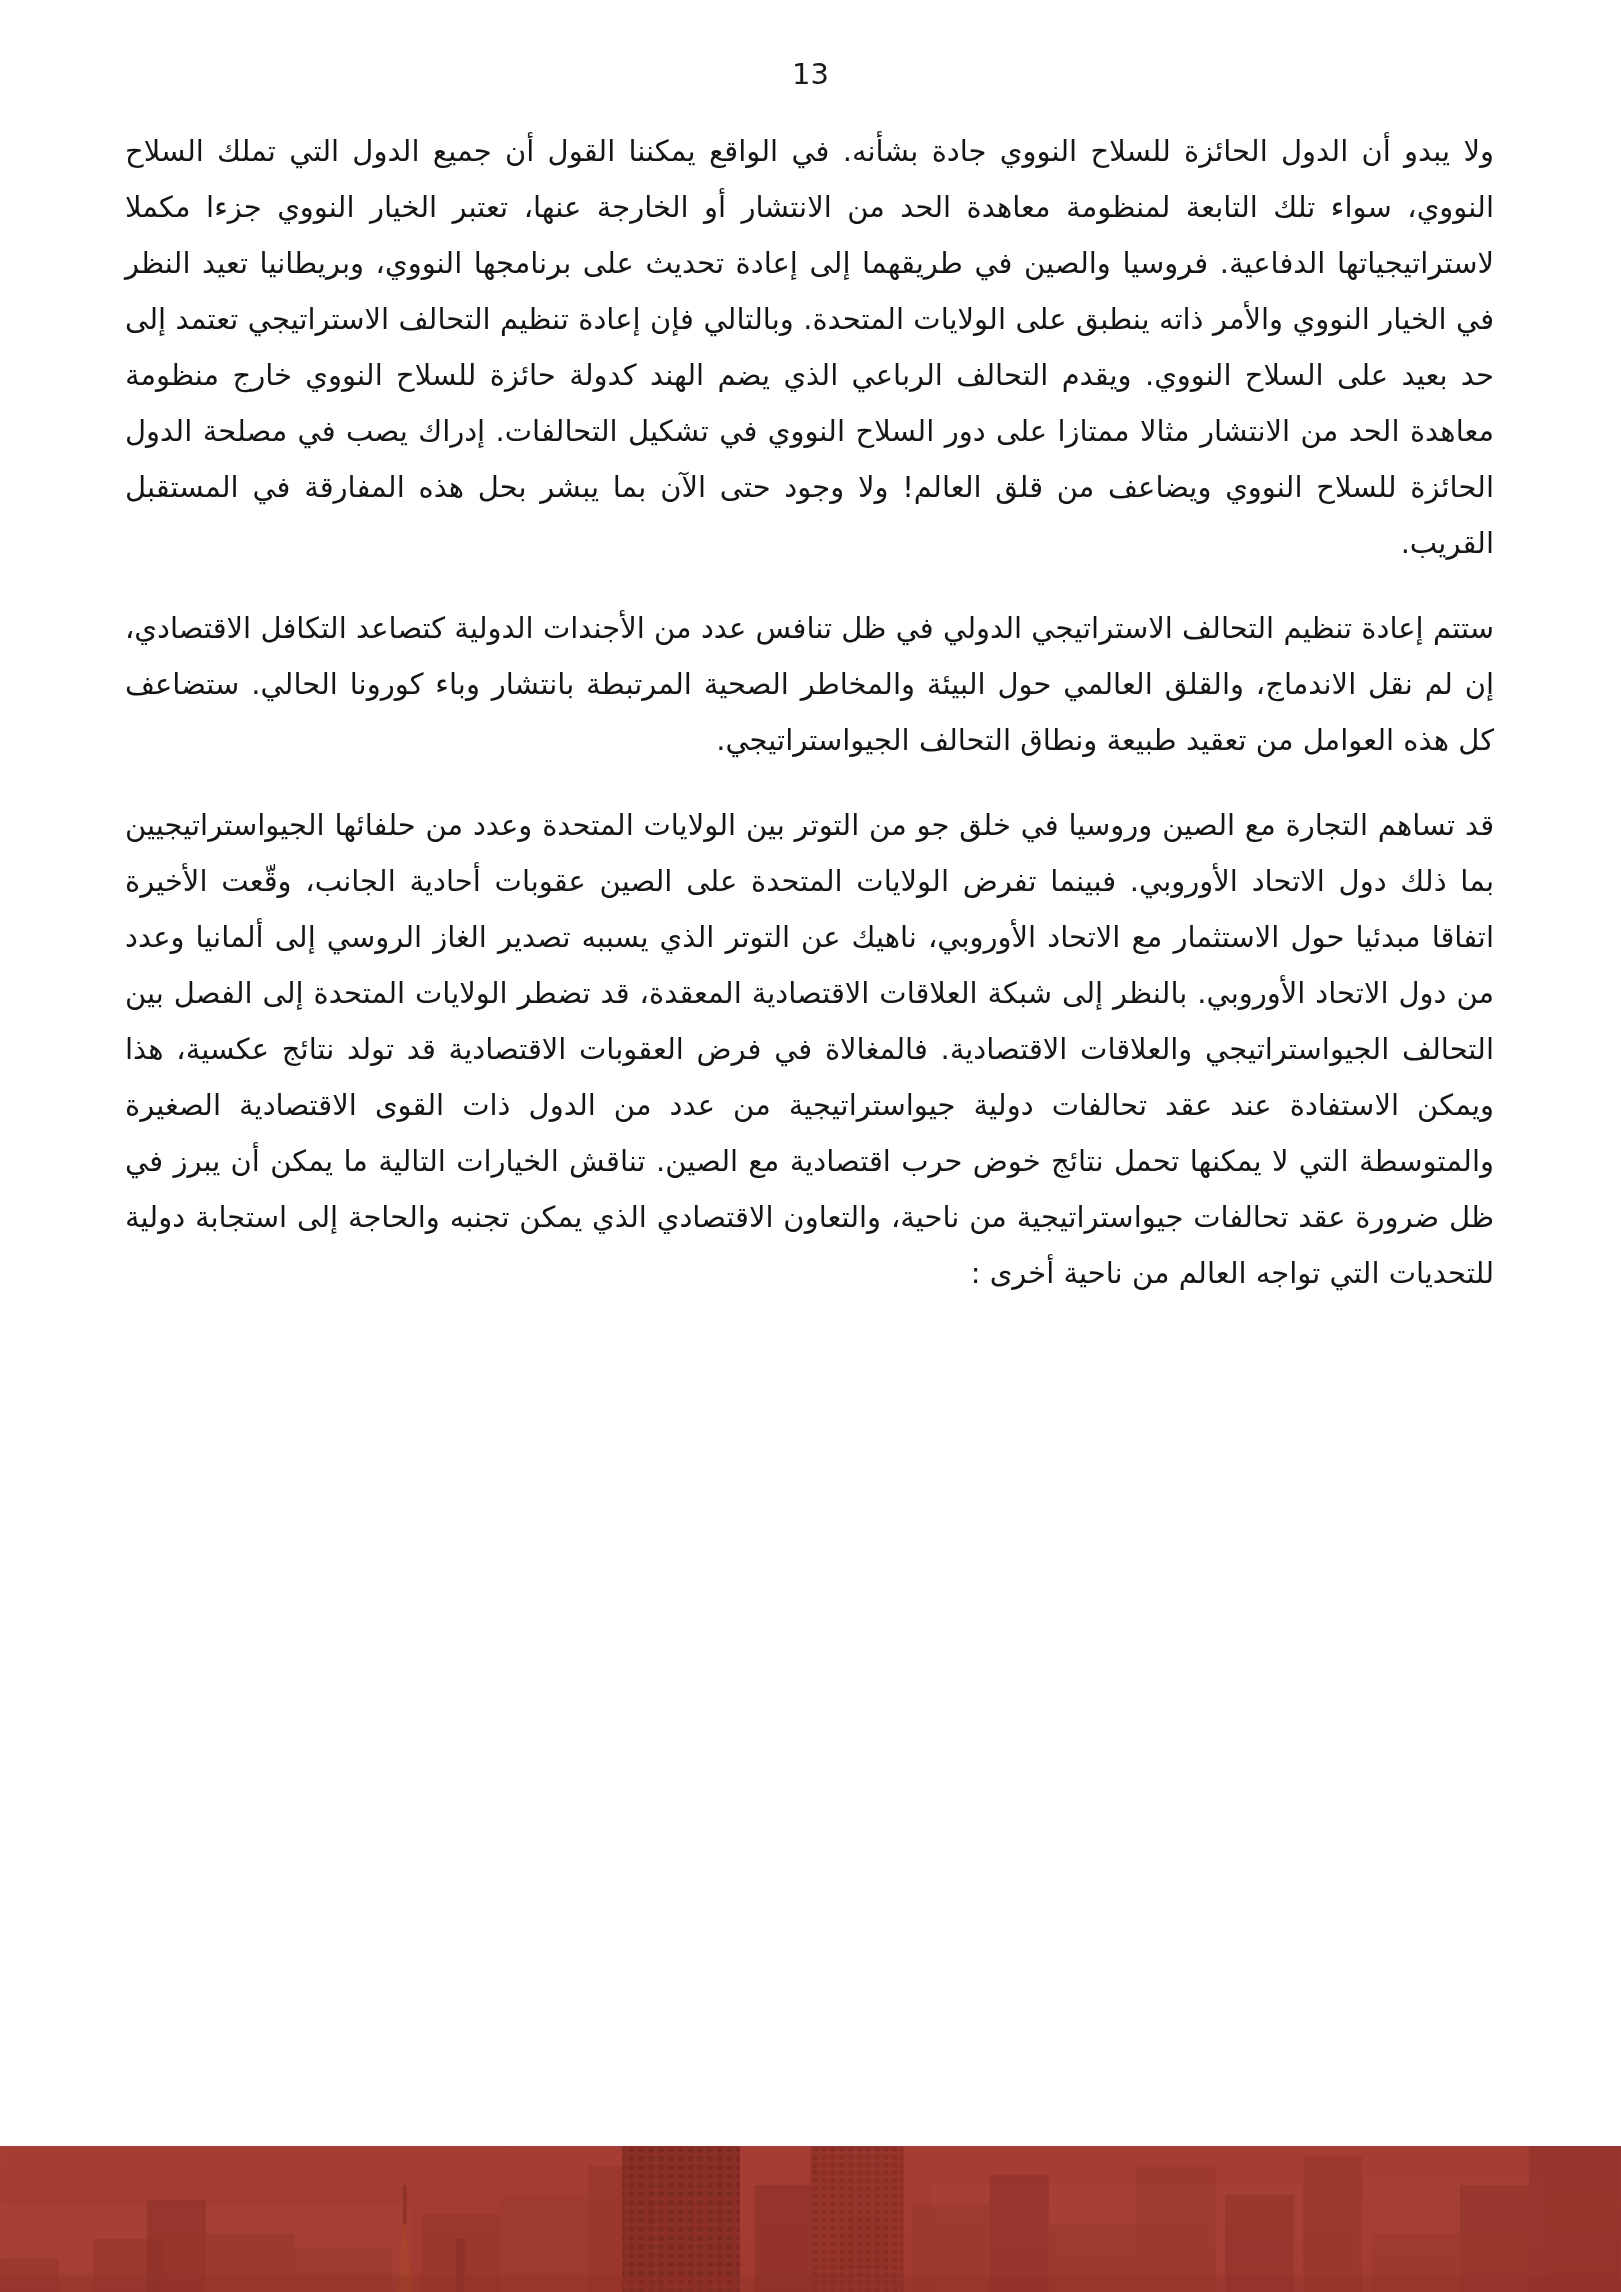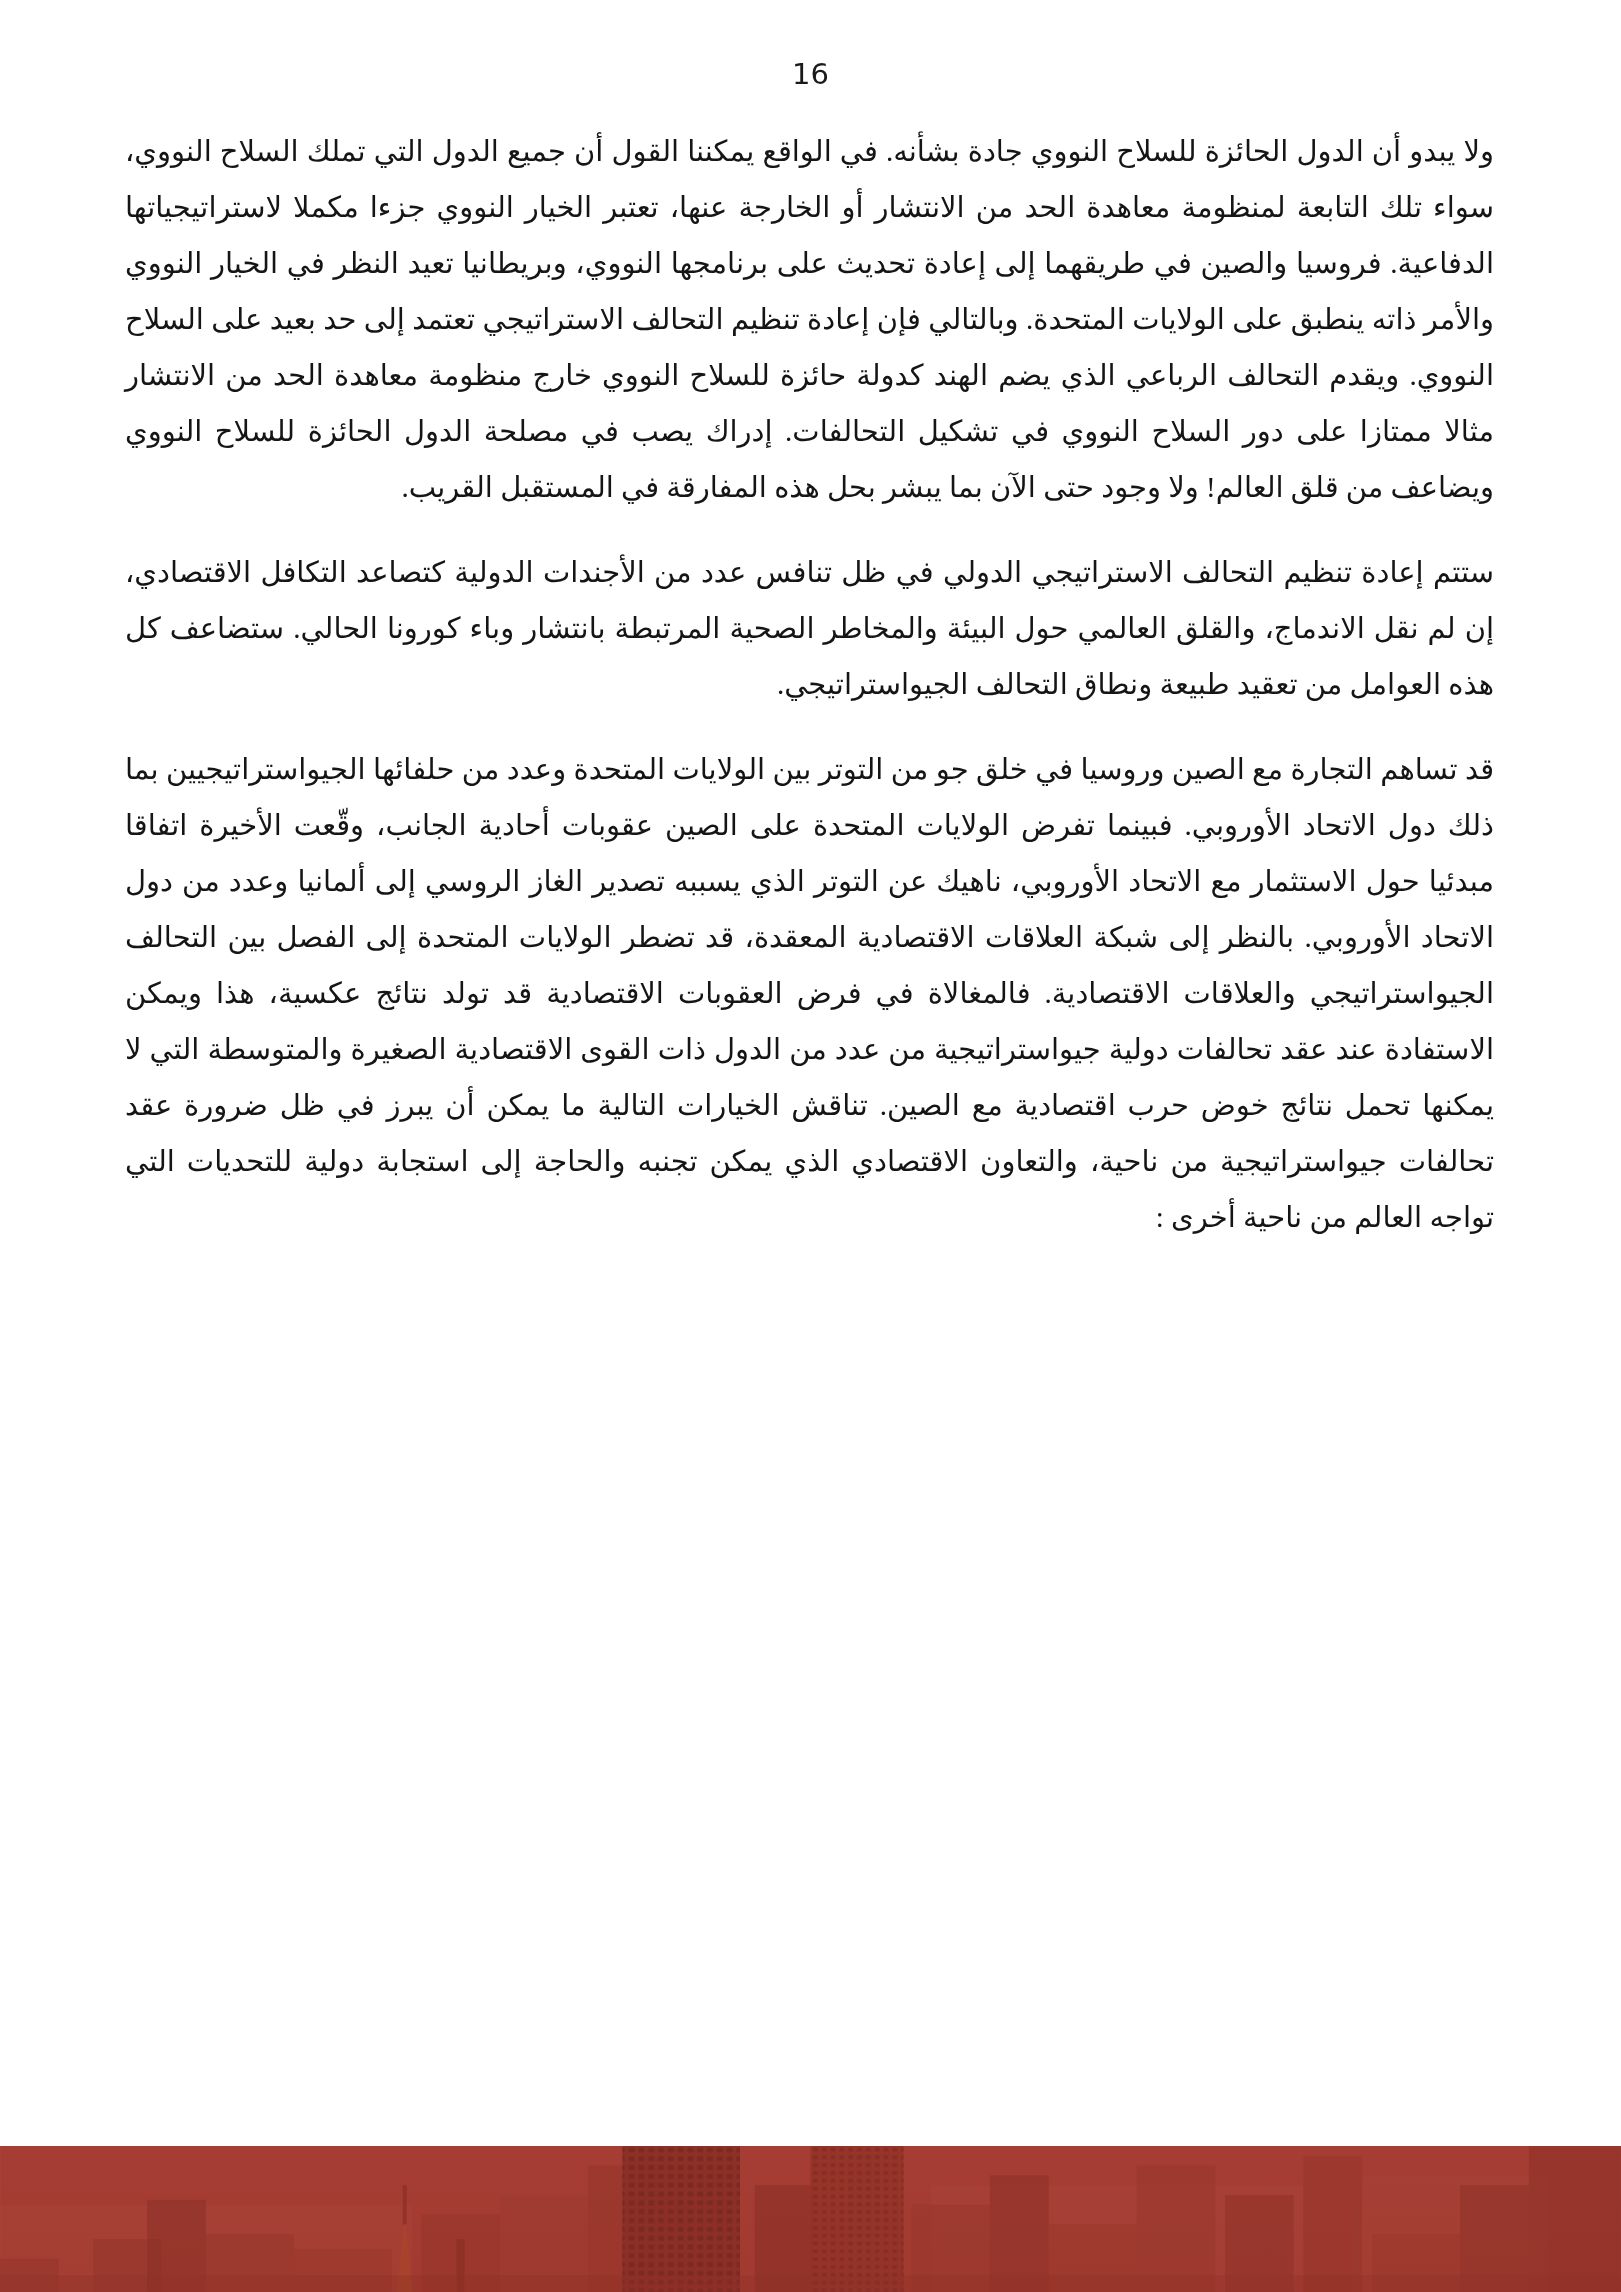--- a/index.html
+++ b/index.html
@@ -31,40 +31,39 @@
     left: 125px;
     direction: rtl;
     text-align: justify;
     color: #151515;
     font-size: 29px;
     line-height: 56px;
     font-family: "DejaVu Sans", sans-serif;
   }
   .content p {
     margin: 0 0 29px 0;
-    font-family: Liberation Serif, serif;
   }
   .footer {
     position: absolute;
     bottom: 0;
     left: 0;
     width: 1621px;
     height: 147px;
     overflow: hidden;
   }
   .footer svg {
     display: block;
   }
 </style>
 </head>
 <body>
 
 <div>
 
-  <div class="page-number">16</div>
+  <div class="page-number">13</div>
 
   <div class="content">
     <p>ولا يبدو أن الدول الحائزة للسلاح النووي جادة بشأنه. في الواقع يمكننا القول أن جميع الدول التي تملك السلاح النووي، سواء تلك التابعة لمنظومة معاهدة الحد من الانتشار أو الخارجة عنها، تعتبر الخيار النووي جزءا مكملا لاستراتيجياتها الدفاعية. فروسيا والصين في طريقهما إلى إعادة تحديث على برنامجها النووي، وبريطانيا تعيد النظر في الخيار النووي والأمر ذاته ينطبق على الولايات المتحدة. وبالتالي فإن إعادة تنظيم التحالف الاستراتيجي تعتمد إلى حد بعيد على السلاح النووي. ويقدم التحالف الرباعي الذي يضم الهند كدولة حائزة للسلاح النووي خارج منظومة معاهدة الحد من الانتشار مثالا ممتازا على دور السلاح النووي في تشكيل التحالفات. إدراك يصب في مصلحة الدول الحائزة للسلاح النووي ويضاعف من قلق العالم! ولا وجود حتى الآن بما يبشر بحل هذه المفارقة في المستقبل القريب.</p>
     <p>ستتم إعادة تنظيم التحالف الاستراتيجي الدولي في ظل تنافس عدد من الأجندات الدولية كتصاعد التكافل الاقتصادي، إن لم نقل الاندماج، والقلق العالمي حول البيئة والمخاطر الصحية المرتبطة بانتشار وباء كورونا الحالي. ستضاعف كل هذه العوامل من تعقيد طبيعة ونطاق التحالف الجيواستراتيجي.</p>
     <p>قد تساهم التجارة مع الصين وروسيا في خلق جو من التوتر بين الولايات المتحدة وعدد من حلفائها الجيواستراتيجيين بما ذلك دول الاتحاد الأوروبي. فبينما تفرض الولايات المتحدة على الصين عقوبات أحادية الجانب، وقّعت الأخيرة اتفاقا مبدئيا حول الاستثمار مع الاتحاد الأوروبي، ناهيك عن التوتر الذي يسببه تصدير الغاز الروسي إلى ألمانيا وعدد من دول الاتحاد الأوروبي. بالنظر إلى شبكة العلاقات الاقتصادية المعقدة، قد تضطر الولايات المتحدة إلى الفصل بين التحالف الجيواستراتيجي والعلاقات الاقتصادية. فالمغالاة في فرض العقوبات الاقتصادية قد تولد نتائج عكسية، هذا ويمكن الاستفادة عند عقد تحالفات دولية جيواستراتيجية من عدد من الدول ذات القوى الاقتصادية الصغيرة والمتوسطة التي لا يمكنها تحمل نتائج خوض حرب اقتصادية مع الصين. تناقش الخيارات التالية ما يمكن أن يبرز في ظل ضرورة عقد تحالفات جيواستراتيجية من ناحية، والتعاون الاقتصادي الذي يمكن تجنبه والحاجة إلى استجابة دولية للتحديات التي تواجه العالم من ناحية أخرى :</p>
   </div>
 
   <div class="footer">
     <svg width="1621" height="147" viewBox="0 0 1654 150" xmlns="http://www.w3.org/2000/svg">
       <defs>

